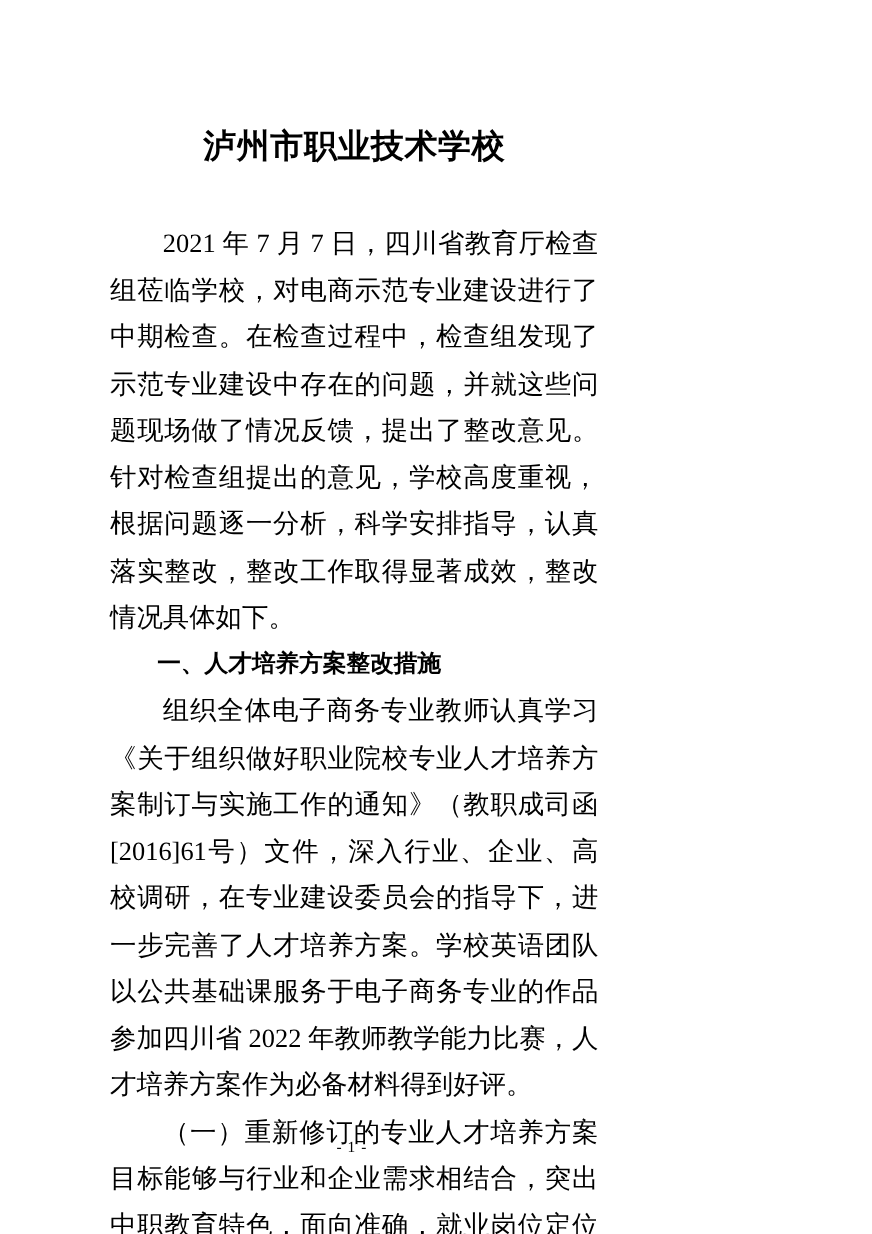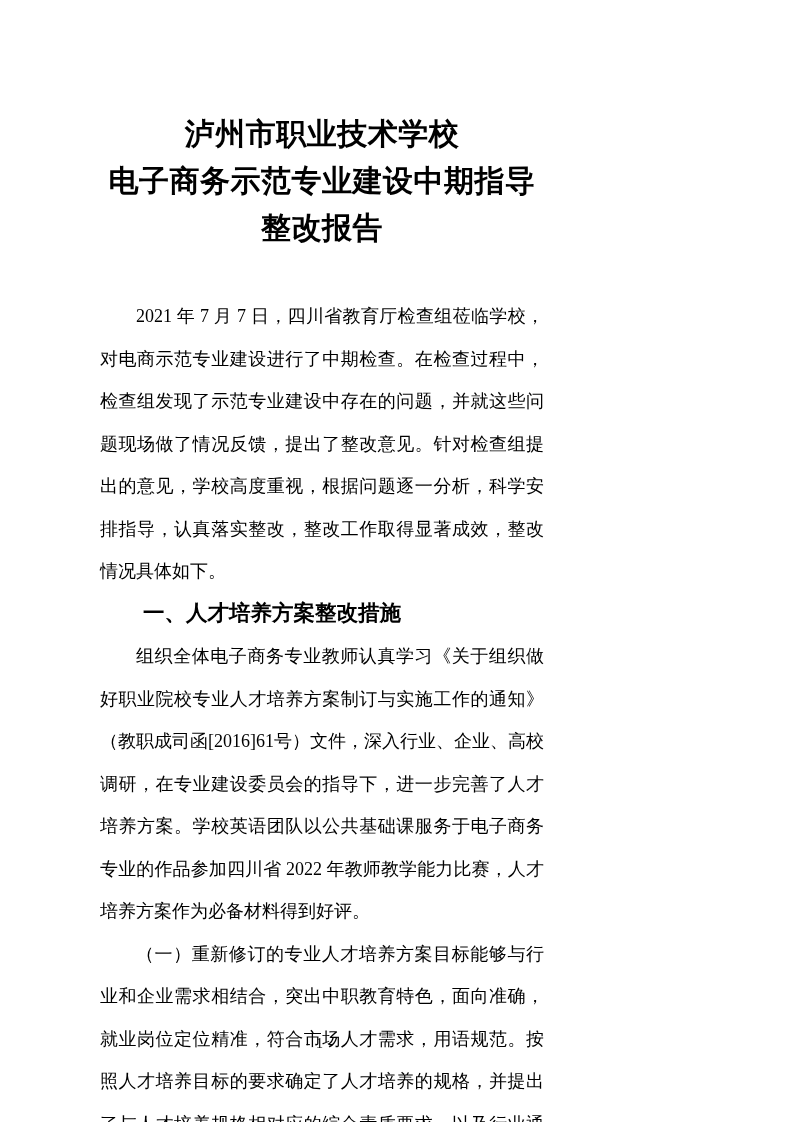--- a/index.html
+++ b/index.html
@@ -27,21 +27,21 @@
     font-size: 30px;
     line-height: 47px;
     letter-spacing: 0.5px;
   }
   .body-block {
     margin-top: 44px;
   }
   p.para {
     margin: 0;
     font-family: "Liberation Serif", "DejaVu Serif", serif;
-    font-size: 18px;
+    font-size: 24px;
     line-height: 42.5px;
     text-align: justify;
     text-indent: 2em;
     word-break: break-all;
   }
   p.heading {
     margin: 0;
     font-family: Liberation Mono, monospace;
     font-weight: 700;
     font-size: 21.5px;
@@ -60,21 +60,20 @@
   }
 </style>
 </head>
 <body>
 
 <div class="page">
   <div class="content">
 
     <div class="title-block">
       <div>泸州市职业技术学校</div>
-      <div>电子商务示范专业建设中期指导整改报告</div>
     </div>
 
     <div class="body-block">
       <p class="para">2021 年 7 月 7 日，四川省教育厅检查组莅临学校，对电商示范专业建设进行了中期检查。在检查过程中，检查组发现了示范专业建设中存在的问题，并就这些问题现场做了情况反馈，提出了整改意见。针对检查组提出的意见，学校高度重视，根据问题逐一分析，科学安排指导，认真落实整改，整改工作取得显著成效，整改情况具体如下。</p>
       <p class="heading">一、人才培养方案整改措施</p>
       <p class="para">组织全体电子商务专业教师认真学习《关于组织做好职业院校专业人才培养方案制订与实施工作的通知》（教职成司函[2016]61号）文件，深入行业、企业、高校调研，在专业建设委员会的指导下，进一步完善了人才培养方案。学校英语团队以公共基础课服务于电子商务专业的作品参加四川省 2022 年教师教学能力比赛，人才培养方案作为必备材料得到好评。</p>
       <p class="para">（一）重新修订的专业人才培养方案目标能够与行业和企业需求相结合，突出中职教育特色，面向准确，就业岗位定位精准，符合市场人才需求，用语规范。按照人才培养目标的要求确定了人才培养的规格，并提出了与人才培养规格相对应的综合素质要求，以及行业通用、职业特定、跨行业等各项职业能力。</p>
       <p class="para">（二）以职业能力为核心，构建了“3+7”的模块化课程体系，</p>
     </div>
 

